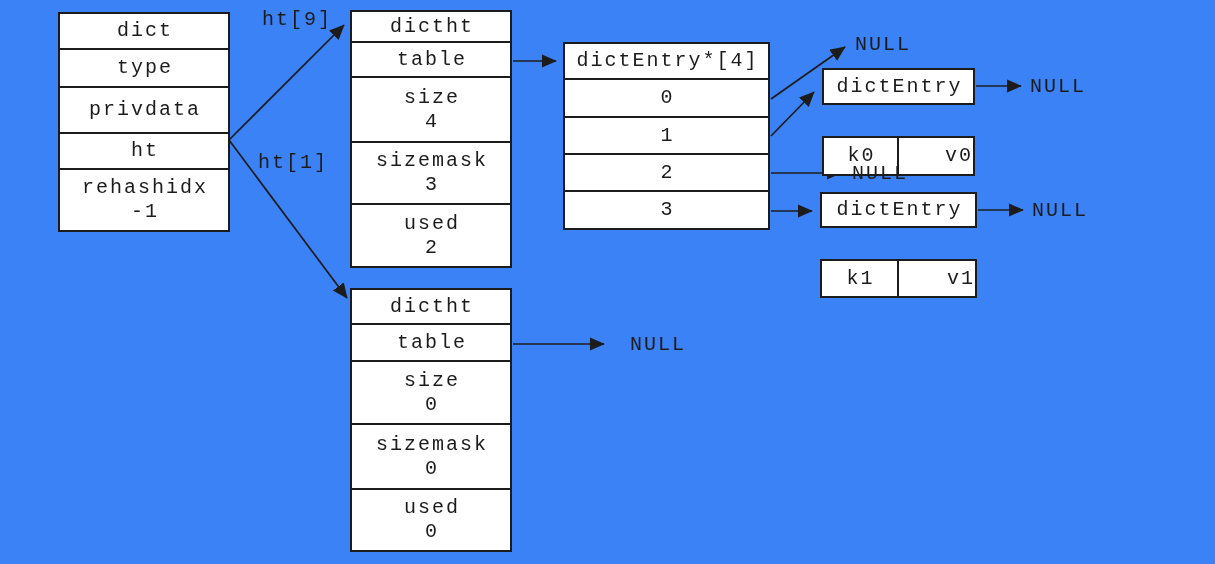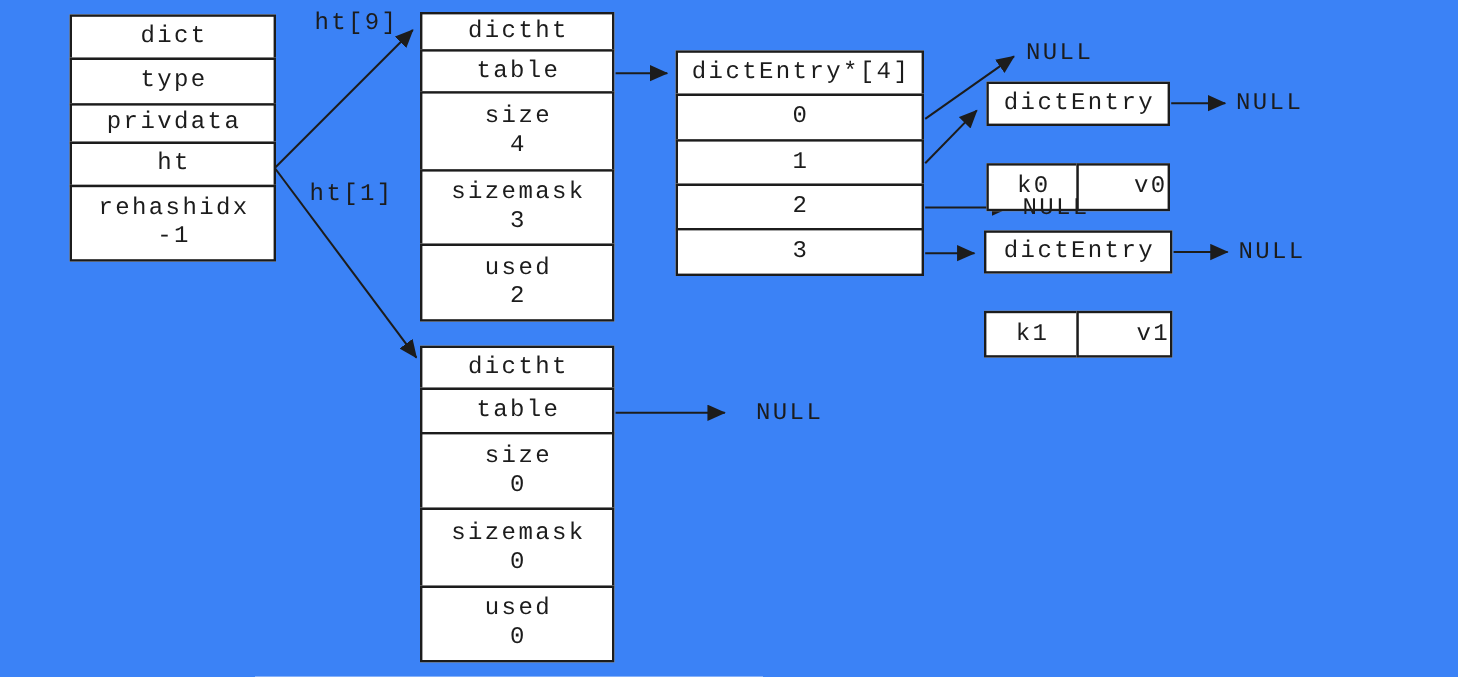--- a/index.html
+++ b/index.html
@@ -51,21 +51,21 @@
     </g>
   </svg>
 
   <div class="struct" style="left:58px; top:12px; width:172px;">
     <div class="cell" style="height:38px">
       <span>dict</span>
     </div>
     <div class="cell" style="height:40px">
       <span>type</span>
     </div>
-    <div class="cell" style="height:34px">
+    <div class="cell" style="height:48px">
       <span>privdata</span>
     </div>
     <div class="cell" style="height:38px">
       <span>ht</span>
     </div>
     <div class="cell" style="height:64px">
       <span>rehashidx</span>
       <span>-1</span>
     </div>
   </div>

